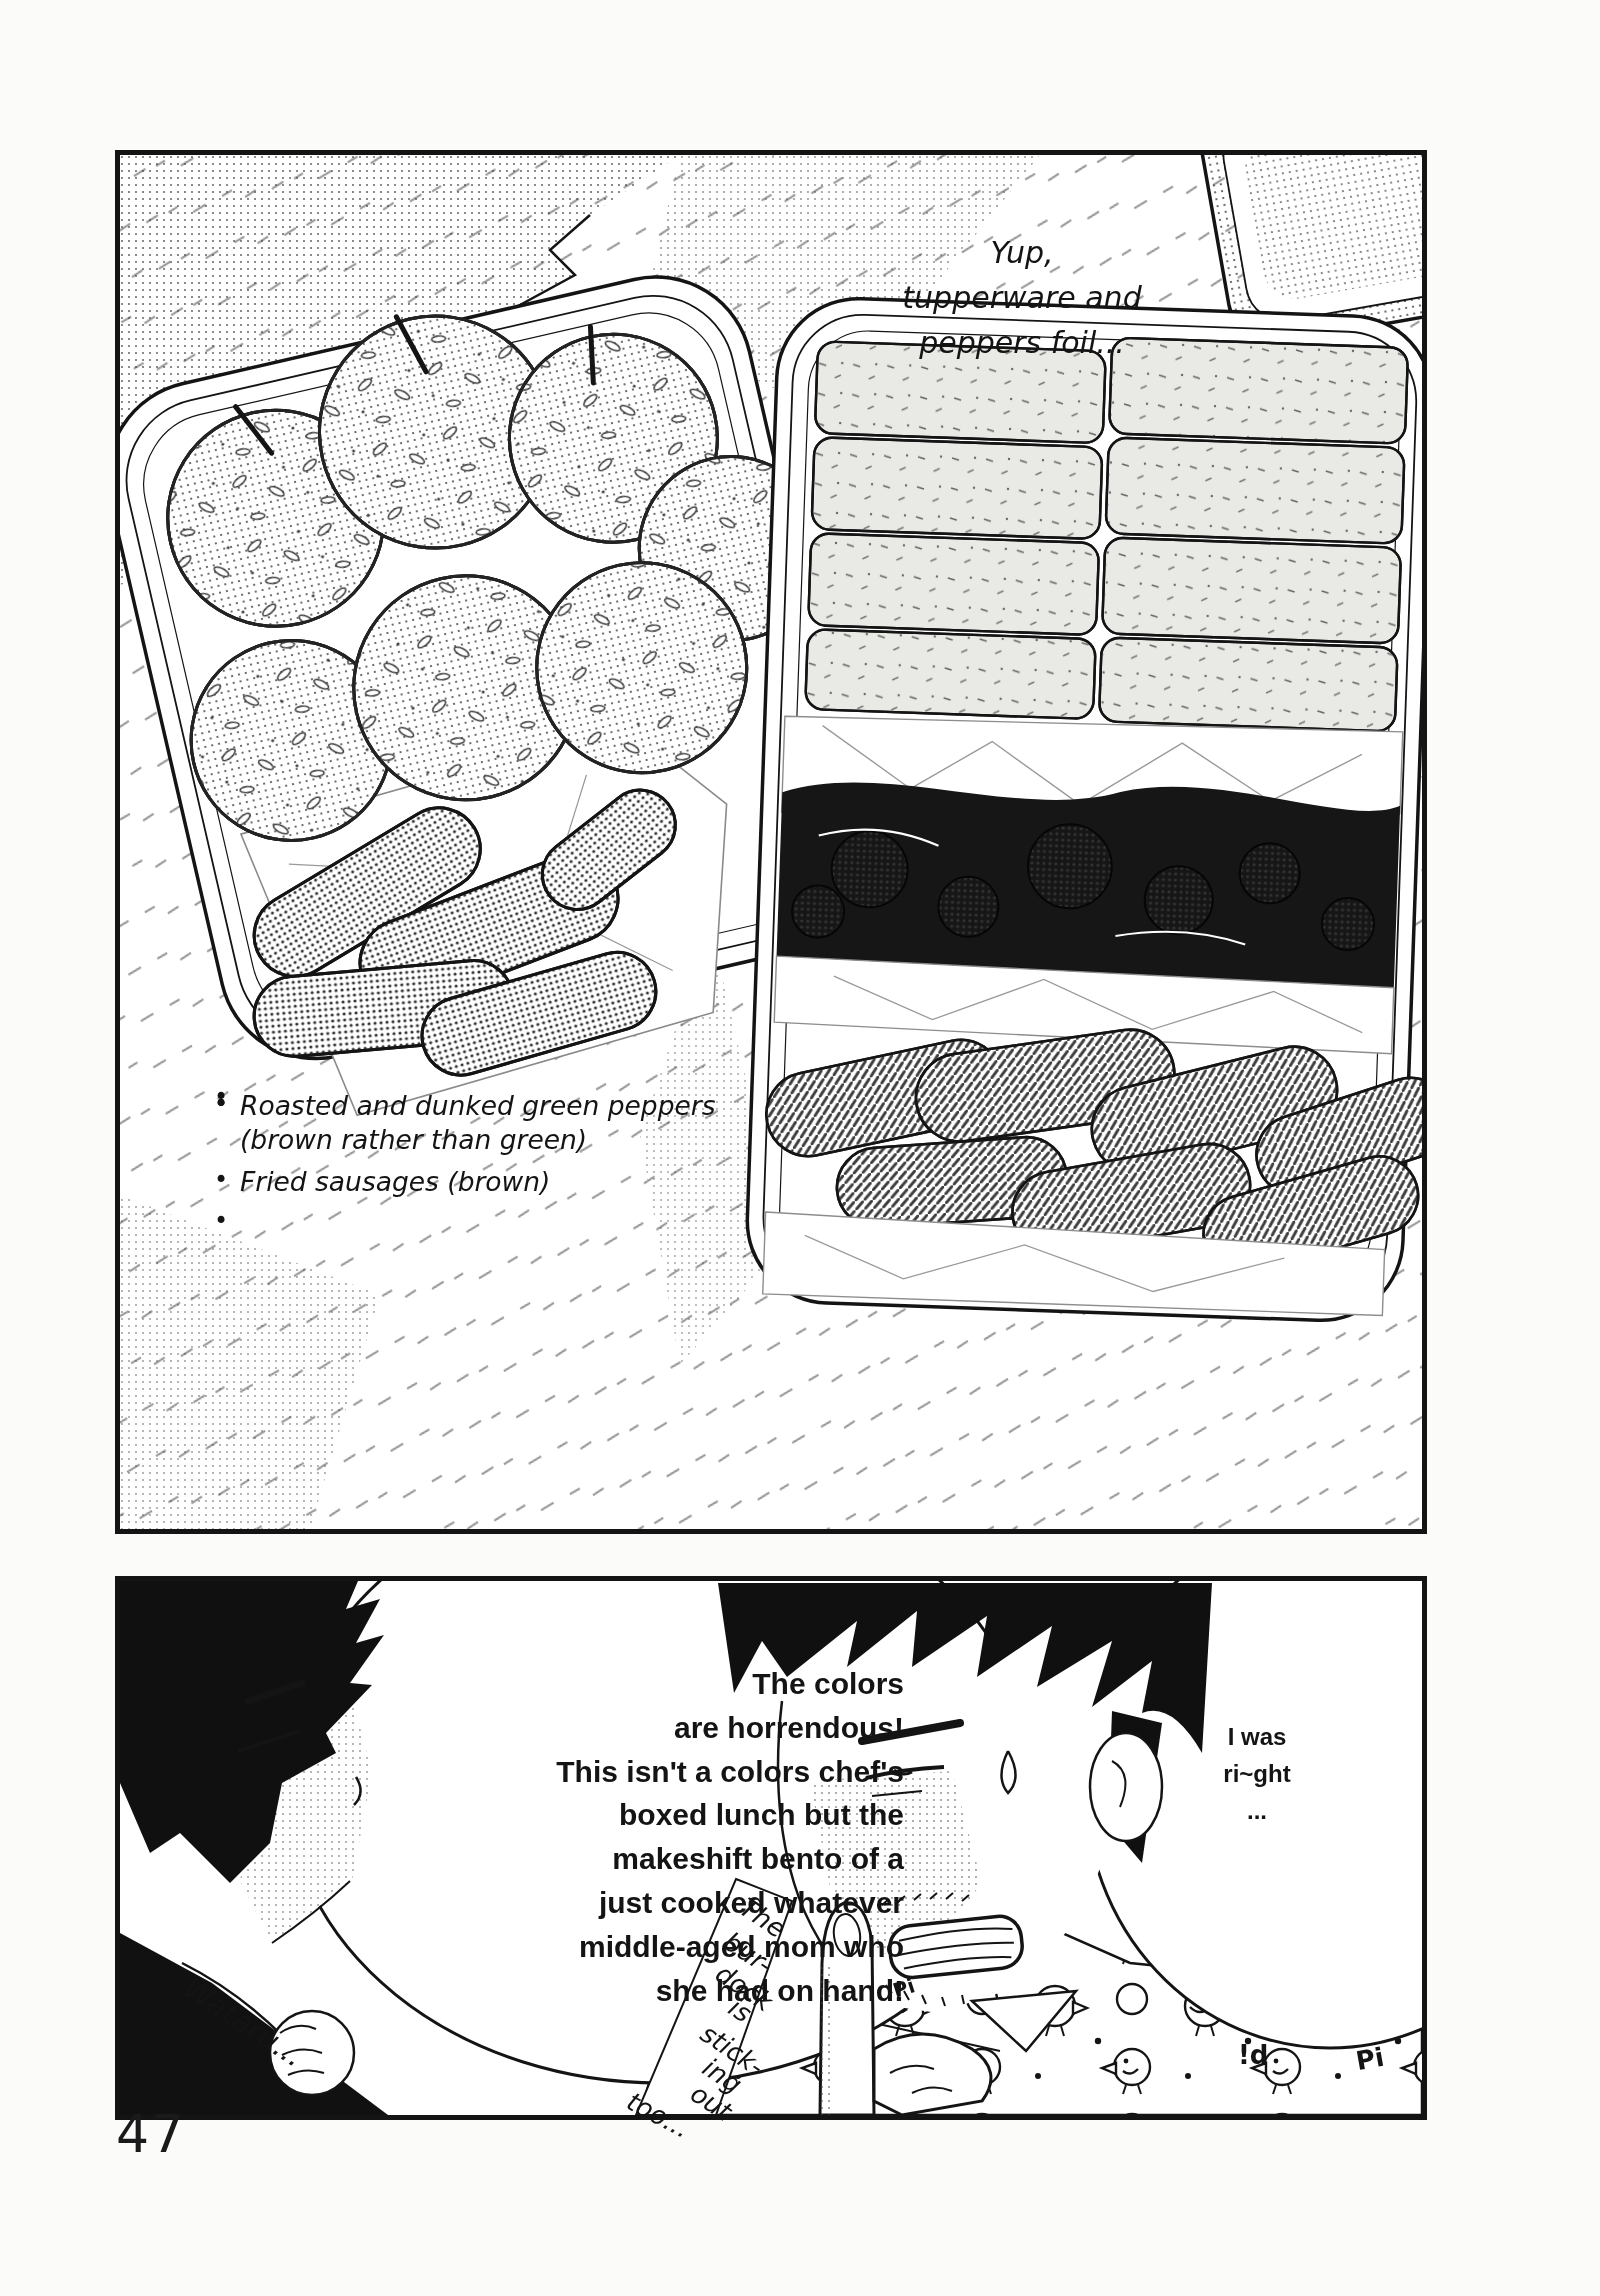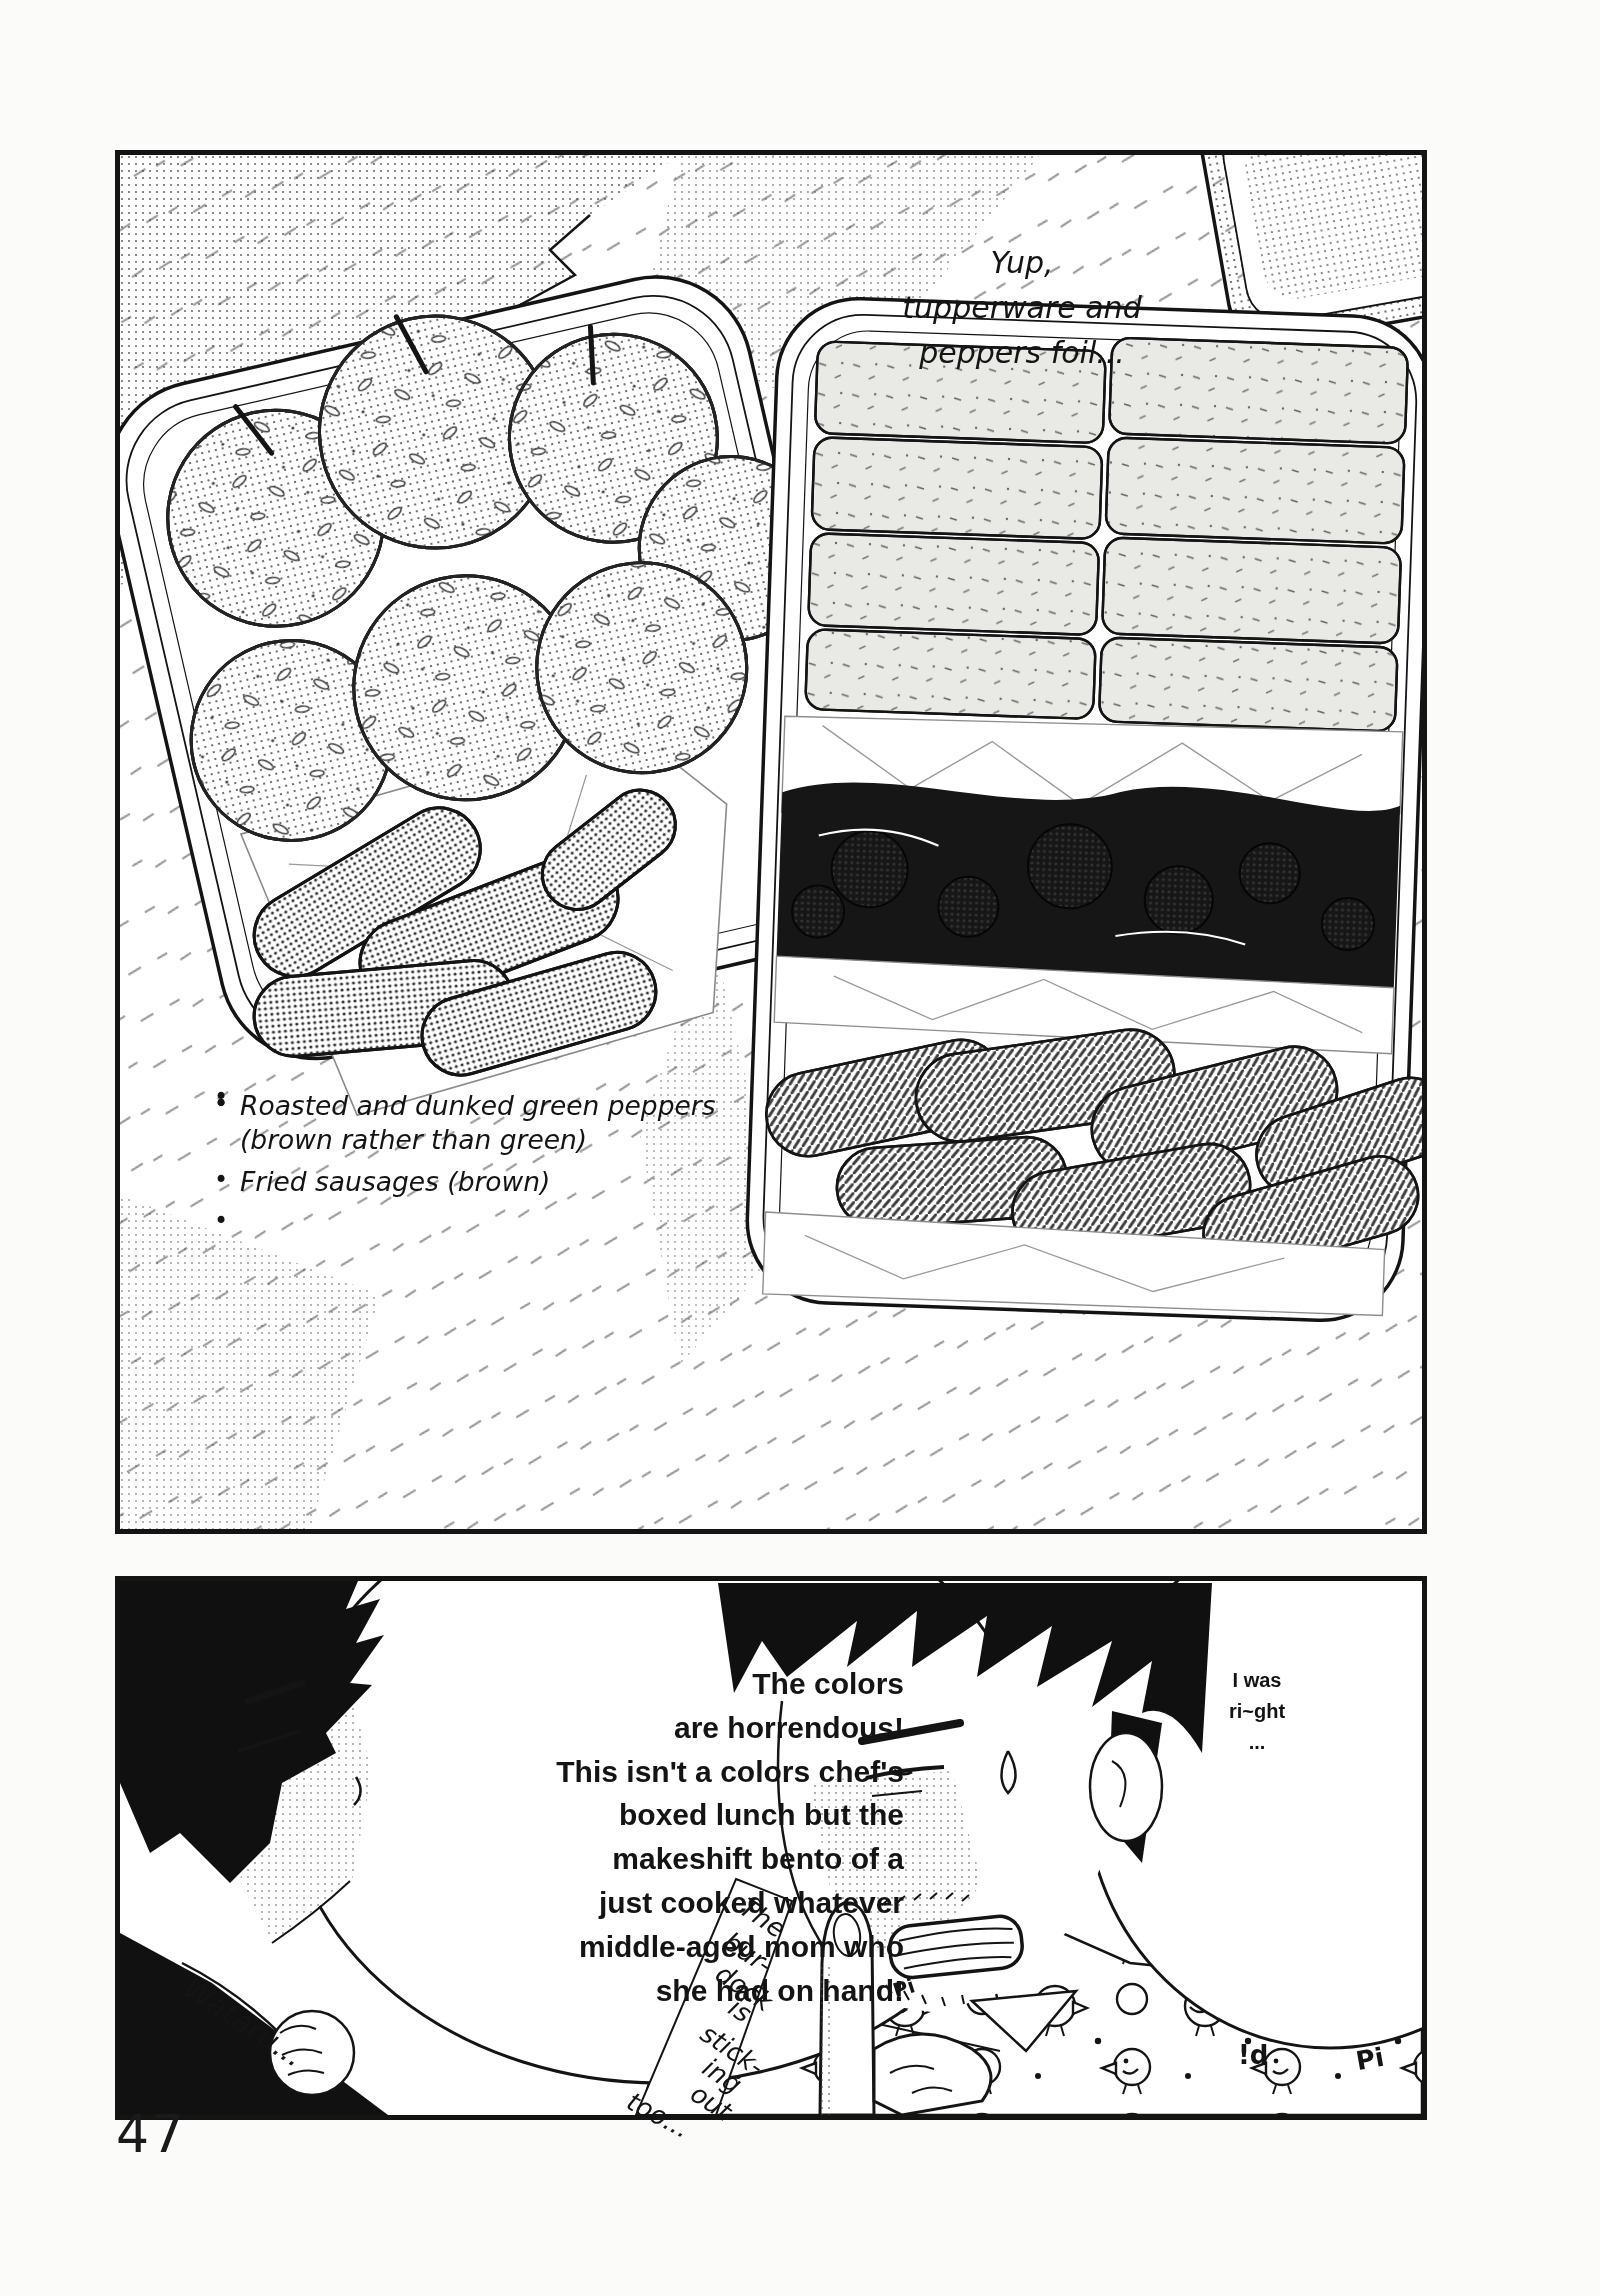--- a/index.html
+++ b/index.html
@@ -6,28 +6,28 @@
   .page{position:relative;width:1600px;height:2296px;background:#fbfbf9;overflow:hidden;
         font-family:"DejaVu Sans",sans-serif;color:#141414;}
   .panel{position:absolute;background:#fff;border:5px solid #141414;box-sizing:border-box;overflow:hidden;}
   #panel1{left:115px;top:150px;width:1312px;height:1384px;}
   #panel2{left:115px;top:1576px;width:1312px;height:544px;}
   .panel svg{position:absolute;left:0;top:0;}
   
   .txt{position:absolute;z-index:5;}
   .script{font-family:"DejaVu Sans",sans-serif;font-style:italic;color:#141414;}
   .comic{font-family:"Liberation Sans",sans-serif;font-weight:bold;color:#141414;}
-  .yup{left:862px;top:240px;width:320px;text-align:center;font-size:30px;line-height:1.5;}
+  .yup{left:862px;top:230px;width:320px;text-align:center;font-size:30px;line-height:1.5;}
   .yup span{display:block;}
   .foodlist{left:210px;top:1082px;width:510px;font-size:26.5px;line-height:1.3;}
   .foodlist .item{position:relative;padding-left:30px;margin-bottom:7px;}
   .foodlist .bullet{position:absolute;left:4px;top:0px;font-style:normal;font-size:24px;}
   .mainbubble{left:330px;top:1662px;width:574px;text-align:right;font-size:30px;line-height:1.46;}
   .mainbubble span{display:block;}
-  .rightbubble{left:1150px;top:1665px;width:214px;text-align:center;font-size:20px;line-height:1.55;}
+  .rightbubble{left:1150px;top:1718px;width:214px;text-align:center;font-size:24px;line-height:1.55;}
   .rightbubble span{display:block;}
   .wataru{left:196px;top:1970px;font-size:30px;transform:rotate(33deg);transform-origin:left top;white-space:nowrap;}
   .aside-word{font-size:26px;transform:rotate(34deg);transform-origin:left top;white-space:nowrap;}
   .pjtxt{font-family:"DejaVu Sans",sans-serif;font-weight:bold;font-size:26px;color:#141414;}
   .pagenum{left:116px;top:2104px;font-size:52px;letter-spacing:2px;color:#1a1a1a;
            font-family:"DejaVu Sans",sans-serif;}
 </style>
 </head>
 <body>
 

